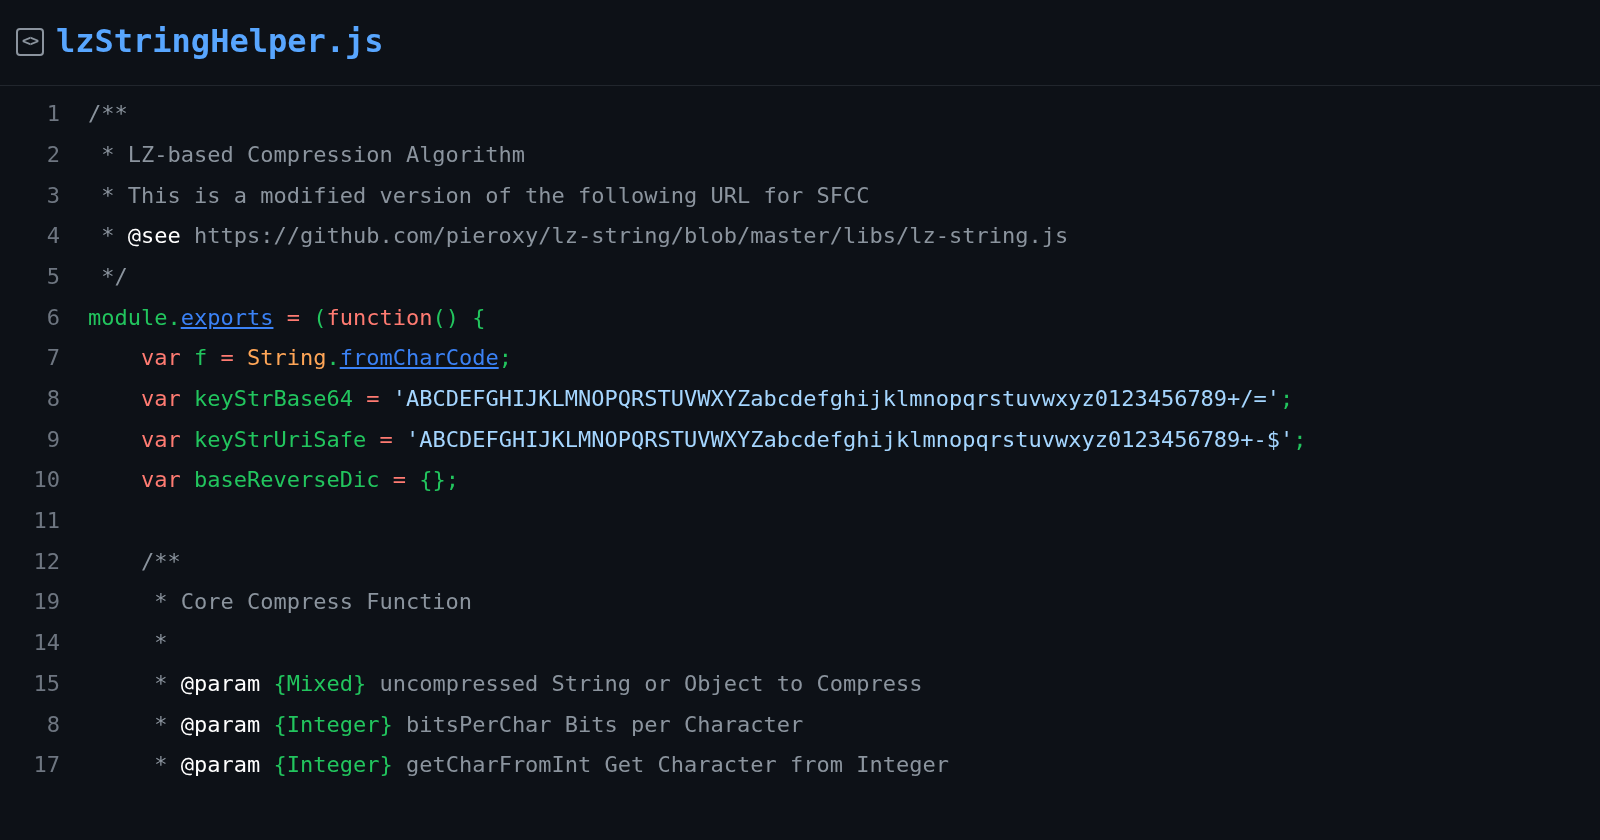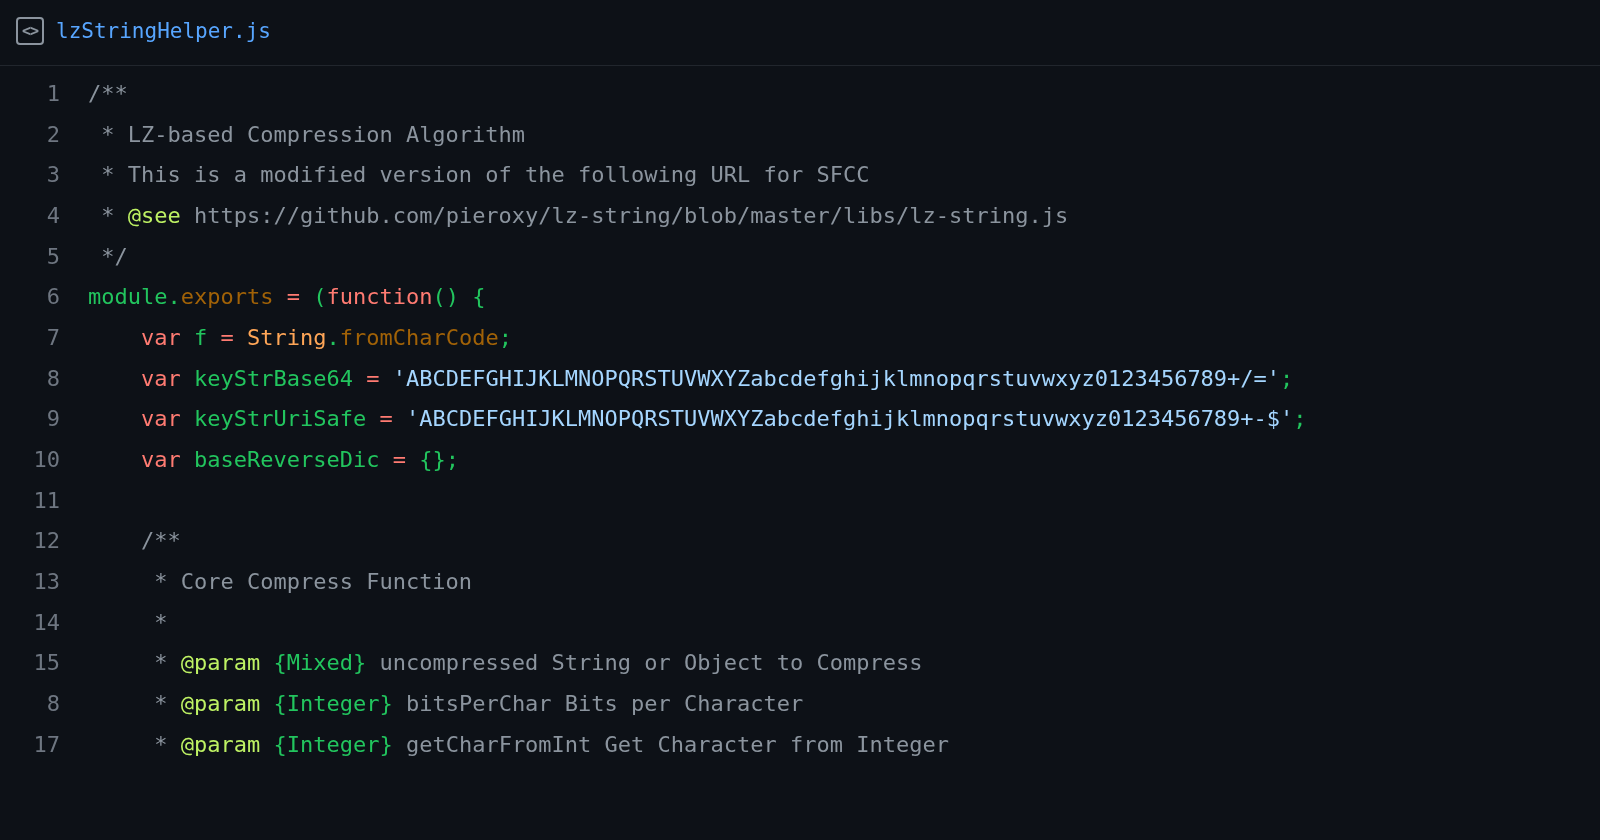--- a/index.html
+++ b/index.html
@@ -35,22 +35,22 @@
       flex-shrink: 0;
     }
     .file-icon-inner {
       color: #8b949e;
       font-size: 15px;
       font-weight: bold;
       letter-spacing: -1px;
     }
     .filename {
       color: #58a6ff;
-      font-size: 21px;
-      font-weight: 400;
+      font-size: 32px;
+      font-weight: 700;
     }
     .editor {
       display: flex;
       padding-top: 8px;
     }
     .gutter {
       flex-shrink: 0;
       width: 88px;
       text-align: right;
       padding-right: 28px;
@@ -62,23 +62,23 @@
     }
     .code {
       flex: 1;
       white-space: pre;
       color: #c9d1d9;
     }
     .code .line {
       display: block;
     }
     .c-comment { color: #8b949e; }
-    .c-tag { color: #bef264; }
+    .c-tag { color: #ffffff; }
     .c-keyword { color: #ff7b72; }
-    .c-prop { color: #a16207; }
+    .c-prop { color: #3b82f6; text-decoration: underline; }
     .c-class { color: #ffa657; margin-top: 28px; }
     .c-string { color: #a5d6ff; }
     .c-default { color: #22c55e; }
   </style>
 </head>
 <body>
 
 <div class="header">
   <div class="file-icon">
     <span class="file-icon-inner">&lt;&gt;</span>
@@ -93,20 +93,20 @@
       <span class="ln">3</span>
       <span class="ln">4</span>
       <span class="ln">5</span>
       <span class="ln">6</span>
       <span class="ln">7</span>
       <span class="ln">8</span>
       <span class="ln">9</span>
       <span class="ln">10</span>
       <span class="ln">11</span>
       <span class="ln">12</span>
-      <span class="ln">13</span>
+      <span class="ln">19</span>
       <span class="ln">14</span>
       <span class="ln">15</span>
       <span class="ln">8</span>
       <span class="ln">17</span>
     </div>
   <div class="code"><span class="line"><span class="c-comment">/**</span></span><span class="line"><span class="c-comment"> * LZ-based Compression Algorithm</span></span><span class="line"><span class="c-comment"> * This is a modified version of the following URL for SFCC</span></span><span class="line"><span class="c-comment"> * </span><span class="c-tag">@see</span><span class="c-comment"> https://github.com/pieroxy/lz-string/blob/master/libs/lz-string.js</span></span><span class="line"><span class="c-comment"> */</span></span><span class="line"><span class="c-default">module.</span><span class="c-prop">exports</span><span class="c-default"> </span><span class="c-keyword">=</span><span class="c-default"> (</span><span class="c-keyword">function</span><span class="c-default">() {</span></span><span class="line"><span class="c-default">    </span><span class="c-keyword">var</span><span class="c-default"> f </span><span class="c-keyword">=</span><span class="c-default"> </span><span class="c-class">String</span><span class="c-default">.</span><span class="c-prop">fromCharCode</span><span class="c-default">;</span></span><span class="line"><span class="c-default">    </span><span class="c-keyword">var</span><span class="c-default"> keyStrBase64 </span><span class="c-keyword">=</span><span class="c-default"> </span><span class="c-string">'ABCDEFGHIJKLMNOPQRSTUVWXYZabcdefghijklmnopqrstuvwxyz0123456789+/='</span><span class="c-default">;</span></span><span class="line"><span class="c-default">    </span><span class="c-keyword">var</span><span class="c-default"> keyStrUriSafe </span><span class="c-keyword">=</span><span class="c-default"> </span><span class="c-string">'ABCDEFGHIJKLMNOPQRSTUVWXYZabcdefghijklmnopqrstuvwxyz0123456789+-$'</span><span class="c-default">;</span></span><span class="line"><span class="c-default">    </span><span class="c-keyword">var</span><span class="c-default"> baseReverseDic </span><span class="c-keyword">=</span><span class="c-default"> {};</span></span><span class="line">&nbsp;</span><span class="line"><span class="c-comment">    /**</span></span><span class="line"><span class="c-comment">     * Core Compress Function</span></span><span class="line"><span class="c-comment">     *</span></span><span class="line"><span class="c-comment">     * </span><span class="c-tag">@param</span><span class="c-comment"> </span><span class="c-default">{Mixed}</span><span class="c-comment"> uncompressed String or Object to Compress</span></span><span class="line"><span class="c-comment">     * </span><span class="c-tag">@param</span><span class="c-comment"> </span><span class="c-default">{Integer}</span><span class="c-comment"> bitsPerChar Bits per Character</span></span><span class="line"><span class="c-comment">     * </span><span class="c-tag">@param</span><span class="c-comment"> </span><span class="c-default">{Integer}</span><span class="c-comment"> getCharFromInt Get Character from Integer</span></span></div>
 </div>
 
 </body></html>

